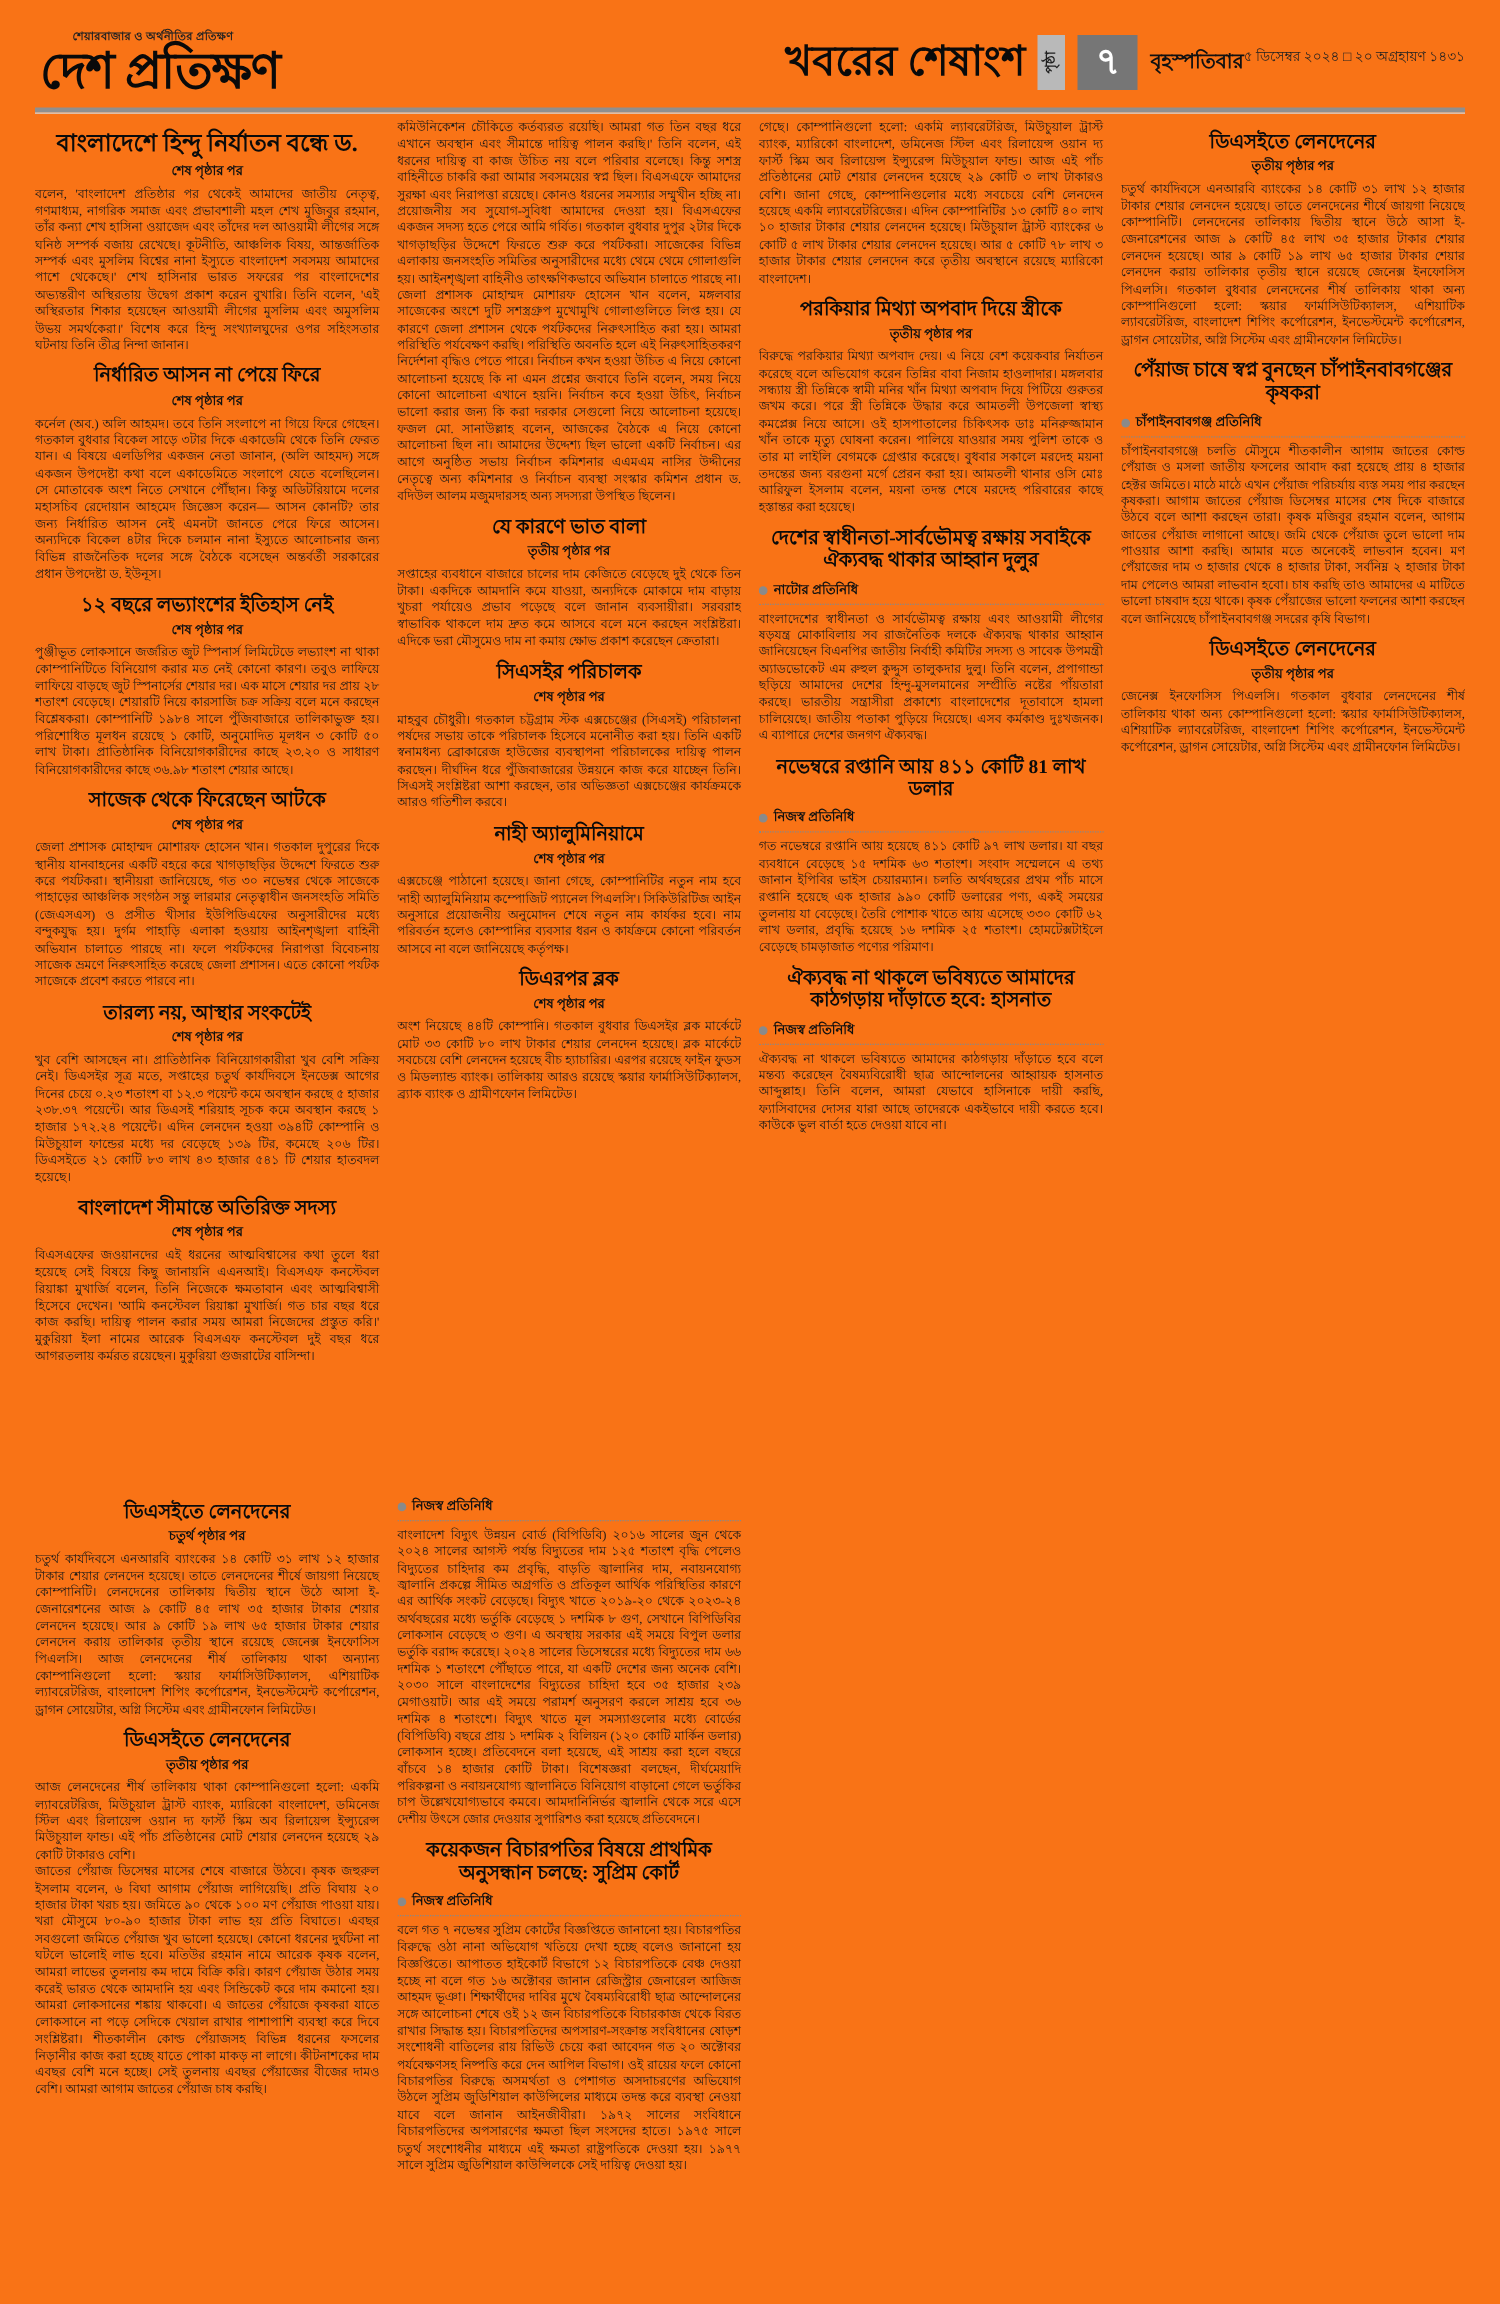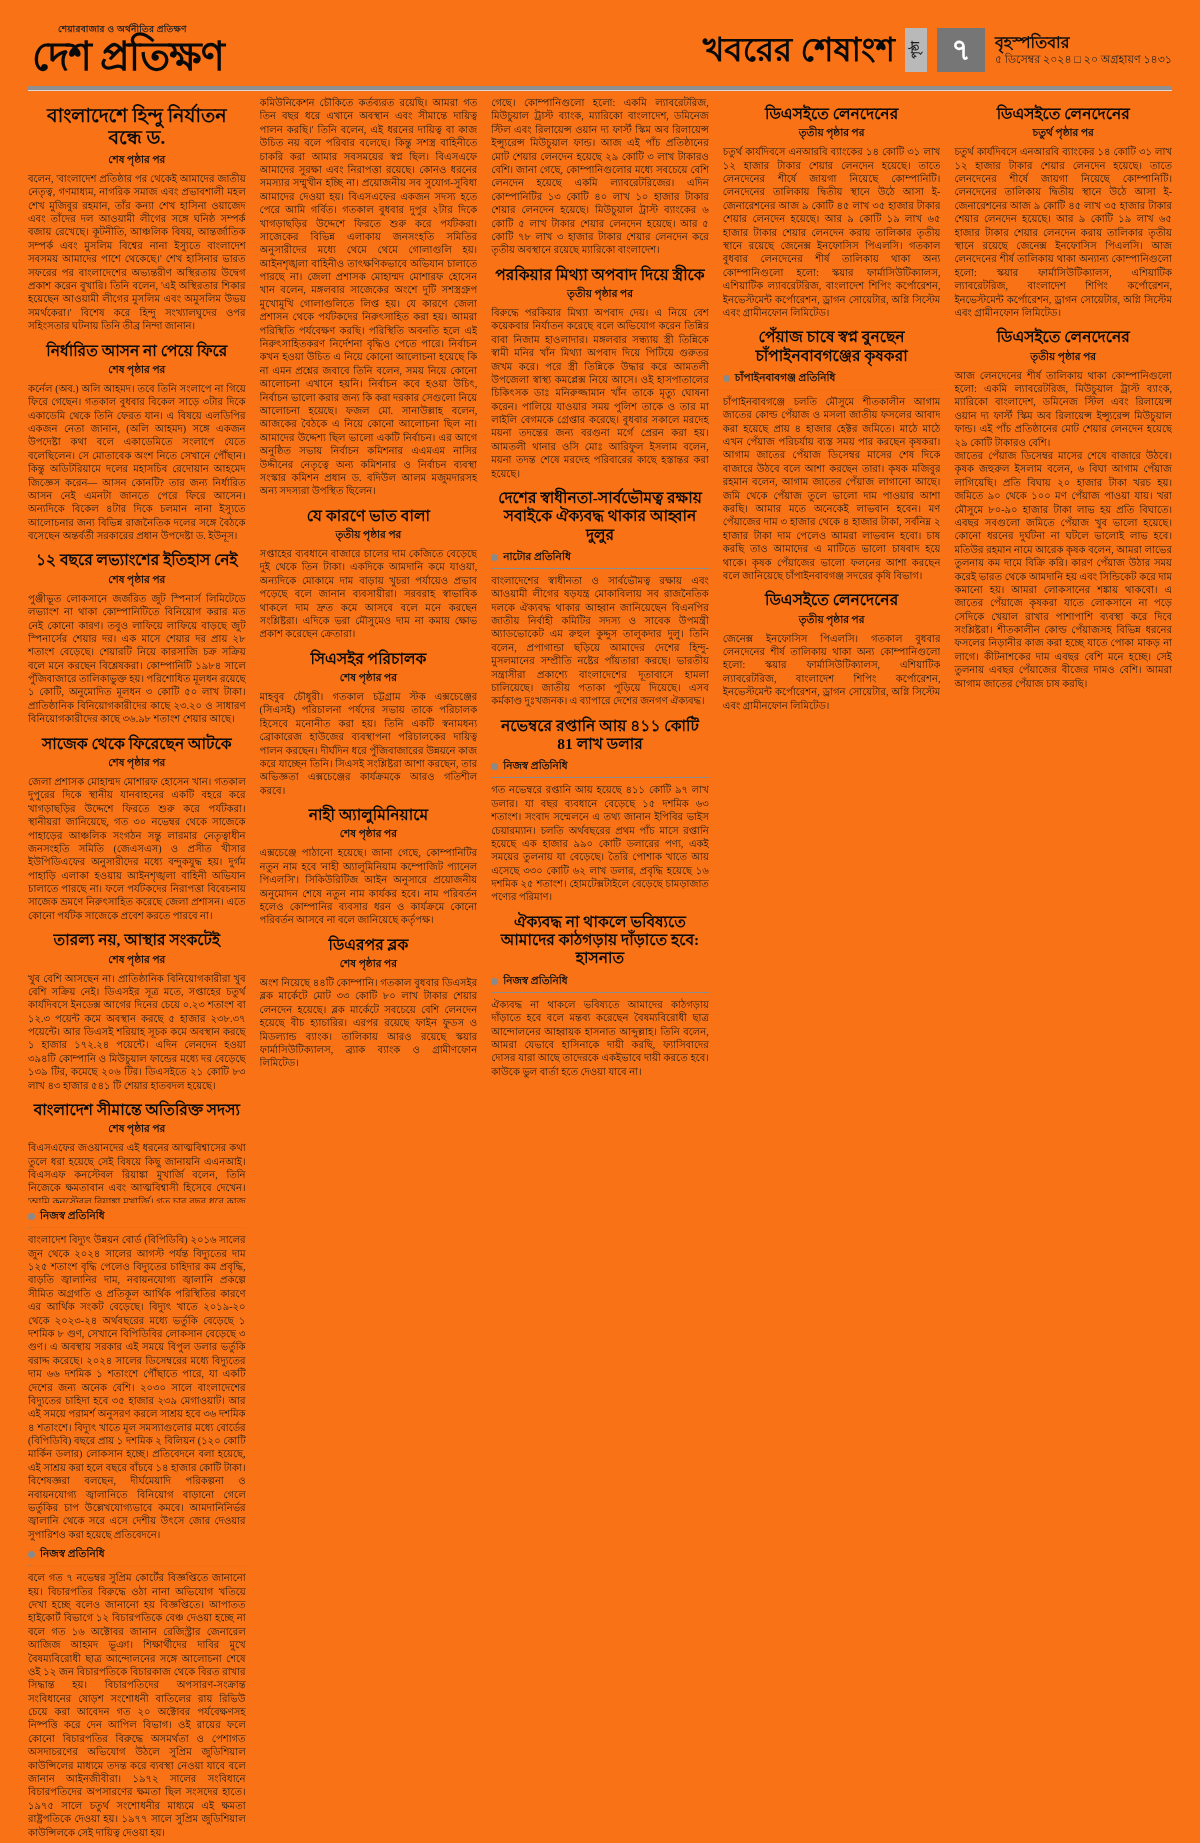--- a/index.html
+++ b/index.html
@@ -10,28 +10,28 @@
   .pagehead{position:absolute;top:22px;left:28px;right:28px;height:60px;}
   .masthead{position:absolute;left:4px;top:0;}
   .masthead .tagline{font-size:9px;font-weight:bold;color:#222;letter-spacing:.3px;margin-left:26px;}
   .masthead .title{font-size:40px;font-weight:800;line-height:1;color:#0a0a0a;letter-spacing:-1px;}
   .head-right{position:absolute;right:0;top:6px;display:flex;align-items:center;gap:10px;}
   .section-title{font-size:33px;font-weight:800;color:#0a0a0a;line-height:1;}
   .page-label-box{width:22px;height:44px;background:#b9b9b9;display:flex;align-items:center;justify-content:center;}
   .page-label-box span{writing-mode:vertical-rl;transform:rotate(180deg);font-size:11px;font-weight:bold;color:#1c1c1c;}
   .page-num-box{width:48px;height:44px;background:#767676;display:flex;align-items:center;justify-content:center;}
   .page-num-box span{color:#fff;font-size:30px;font-weight:800;line-height:1;}
-  .date-wrap{display:flex;flex-direction:column;justify-content:center;line-height:1.25;}
+  .date-wrap{display:flex;flex-direction:row;justify-content:center;line-height:1.25;}
   .date-wrap .day{font-size:16px;font-weight:800;color:#111;}
   .date-wrap .date{font-size:11px;color:#222;}
   .head-rule{position:absolute;top:86px;left:28px;right:28px;border-top:4px solid #8f8f8f;border-bottom:1px solid #d8d8d8;}
 
   
   .cols{position:absolute;top:96px;left:28px;right:28px;bottom:4px;display:grid;
-        grid-template-columns:repeat(5,1fr);column-gap:14px;overflow:hidden;}
+        grid-template-columns:repeat(4,1fr);column-gap:14px;overflow:hidden;}
   .col{overflow:hidden;}
 
   .headline{font-weight:800;text-align:center;line-height:1.18;margin:9px 2px 2px;color:#0b0b0b;}
   .h-lg{font-size:19px;}
   .h-md{font-size:15.5px;font-family:Liberation Serif, serif;}
   .continuation{text-align:center;font-size:10.5px;font-weight:bold;margin:0 0 3px;color:#111;}
   .byline{display:flex;align-items:center;gap:5px;font-size:10.5px;font-weight:bold;margin:5px 0 2px;color:#111;}
   .byline .dot{width:7px;height:7px;border-radius:50%;background:#8a8a8a;flex:0 0 auto;}
   .byline-rule{border:none;border-top:1px dotted #888;margin:1px 0 5px;}
   .body{font-size:10px;line-height:1.34;text-align:justify;overflow-wrap:anywhere;color:#191919;}
@@ -150,20 +150,21 @@
         <div class="body">আজ লেনদেনের শীর্ষ তালিকায় থাকা কোম্পানিগুলো হলো: একমি ল্যাবরেটরিজ, মিউচুয়াল ট্রাস্ট ব্যাংক, ম্যারিকো বাংলাদেশ, ডমিনেজ স্টিল এবং রিলায়েন্স ওয়ান দ্য ফার্স্ট স্কিম অব রিলায়েন্স ইন্স্যুরেন্স মিউচুয়াল ফান্ড। এই পাঁচ প্রতিষ্ঠানের মোট শেয়ার লেনদেন হয়েছে ২৯ কোটি টাকারও বেশি।</div>
         <div class="body">জাতের পেঁয়াজ ডিসেম্বর মাসের শেষে বাজারে উঠবে। কৃষক জহুরুল ইসলাম বলেন, ৬ বিঘা আগাম পেঁয়াজ লাগিয়েছি। প্রতি বিঘায় ২০ হাজার টাকা খরচ হয়। জমিতে ৯০ থেকে ১০০ মণ পেঁয়াজ পাওয়া যায়। খরা মৌসুমে ৮০-৯০ হাজার টাকা লাভ হয় প্রতি বিঘাতে। এবছর সবগুলো জমিতে পেঁয়াজ খুব ভালো হয়েছে। কোনো ধরনের দুর্ঘটনা না ঘটলে ভালোই লাভ হবে। মতিউর রহমান নামে আরেক কৃষক বলেন, আমরা লাভের তুলনায় কম দামে বিক্রি করি। কারণ পেঁয়াজ উঠার সময় করেই ভারত থেকে আমদানি হয় এবং সিন্ডিকেট করে দাম কমানো হয়। আমরা লোকসানের শঙ্কায় থাকবো। এ জাতের পেঁয়াজে কৃষকরা যাতে লোকসানে না পড়ে সেদিকে খেয়াল রাখার পাশাপাশি ব্যবস্থা করে দিবে সংশ্লিষ্টরা। শীতকালীন কোল্ড পেঁয়াজসহ বিভিন্ন ধরনের ফসলের নিড়ানীর কাজ করা হচ্ছে যাতে পোকা মাকড় না লাগে। কীটনাশকের দাম এবছর বেশি মনে হচ্ছে। সেই তুলনায় এবছর পেঁয়াজের বীজের দামও বেশি। আমরা আগাম জাতের পেঁয়াজ চাষ করছি।</div>
       </div>
     <div class="col">
         <div class="byline">
           <span class="dot"></span>
           <span>নিজস্ব প্রতিনিধি</span>
         </div>
         <hr class="byline-rule">
         <div class="body">বাংলাদেশ বিদ্যুৎ উন্নয়ন বোর্ড (বিপিডিবি) ২০১৬ সালের জুন থেকে ২০২৪ সালের আগস্ট পর্যন্ত বিদ্যুতের দাম ১২৫ শতাংশ বৃদ্ধি পেলেও বিদ্যুতের চাহিদার কম প্রবৃদ্ধি, বাড়তি জ্বালানির দাম, নবায়নযোগ্য জ্বালানি প্রকল্পে সীমিত অগ্রগতি ও প্রতিকূল আর্থিক পরিস্থিতির কারণে এর আর্থিক সংকট বেড়েছে। বিদ্যুৎ খাতে ২০১৯-২০ থেকে ২০২৩-২৪ অর্থবছরের মধ্যে ভর্তুকি বেড়েছে ১ দশমিক ৮ গুণ, সেখানে বিপিডিবির লোকসান বেড়েছে ৩ গুণ। এ অবস্থায় সরকার এই সময়ে বিপুল ডলার ভর্তুকি বরাদ্দ করেছে। ২০২৪ সালের ডিসেম্বরের মধ্যে বিদ্যুতের দাম ৬৬ দশমিক ১ শতাংশে পৌঁছাতে পারে, যা একটি দেশের জন্য অনেক বেশি। ২০৩০ সালে বাংলাদেশের বিদ্যুতের চাহিদা হবে ৩৫ হাজার ২৩৯ মেগাওয়াট। আর এই সময়ে পরামর্শ অনুসরণ করলে সাশ্রয় হবে ৩৬ দশমিক ৪ শতাংশে। বিদ্যুৎ খাতে মূল সমস্যাগুলোর মধ্যে বোর্ডের (বিপিডিবি) বছরে প্রায় ১ দশমিক ২ বিলিয়ন (১২০ কোটি মার্কিন ডলার) লোকসান হচ্ছে। প্রতিবেদনে বলা হয়েছে, এই সাশ্রয় করা হলে বছরে বাঁচবে ১৪ হাজার কোটি টাকা। বিশেষজ্ঞরা বলছেন, দীর্ঘমেয়াদি পরিকল্পনা ও নবায়নযোগ্য জ্বালানিতে বিনিয়োগ বাড়ানো গেলে ভর্তুকির চাপ উল্লেখযোগ্যভাবে কমবে। আমদানিনির্ভর জ্বালানি থেকে সরে এসে দেশীয় উৎসে জোর দেওয়ার সুপারিশও করা হয়েছে প্রতিবেদনে।</div>
+        <div class="headline h-md">কয়েকজন বিচারপতির বিষয়ে প্রাথমিক অনুসন্ধান চলছে: সুপ্রিম কোর্ট</div>
         <div class="byline">
           <span class="dot"></span>
           <span>নিজস্ব প্রতিনিধি</span>
         </div>
         <hr class="byline-rule">
         <div class="body">বলে গত ৭ নভেম্বর সুপ্রিম কোর্টের বিজ্ঞপ্তিতে জানানো হয়। বিচারপতির বিরুদ্ধে ওঠা নানা অভিযোগ খতিয়ে দেখা হচ্ছে বলেও জানানো হয় বিজ্ঞপ্তিতে। আপাতত হাইকোর্ট বিভাগে ১২ বিচারপতিকে বেঞ্চ দেওয়া হচ্ছে না বলে গত ১৬ অক্টোবর জানান রেজিস্ট্রার জেনারেল আজিজ আহমদ ভূঞা। শিক্ষার্থীদের দাবির মুখে বৈষম্যবিরোধী ছাত্র আন্দোলনের সঙ্গে আলোচনা শেষে ওই ১২ জন বিচারপতিকে বিচারকাজ থেকে বিরত রাখার সিদ্ধান্ত হয়। বিচারপতিদের অপসারণ-সংক্রান্ত সংবিধানের ষোড়শ সংশোধনী বাতিলের রায় রিভিউ চেয়ে করা আবেদন গত ২০ অক্টোবর পর্যবেক্ষণসহ নিষ্পত্তি করে দেন আপিল বিভাগ। ওই রায়ের ফলে কোনো বিচারপতির বিরুদ্ধে অসমর্থতা ও পেশাগত অসদাচরণের অভিযোগ উঠলে সুপ্রিম জুডিশিয়াল কাউন্সিলের মাধ্যমে তদন্ত করে ব্যবস্থা নেওয়া যাবে বলে জানান আইনজীবীরা। ১৯৭২ সালের সংবিধানে বিচারপতিদের অপসারণের ক্ষমতা ছিল সংসদের হাতে। ১৯৭৫ সালে চতুর্থ সংশোধনীর মাধ্যমে এই ক্ষমতা রাষ্ট্রপতিকে দেওয়া হয়। ১৯৭৭ সালে সুপ্রিম জুডিশিয়াল কাউন্সিলকে সেই দায়িত্ব দেওয়া হয়।</div>
       </div>
   </div>
 
 </div>

